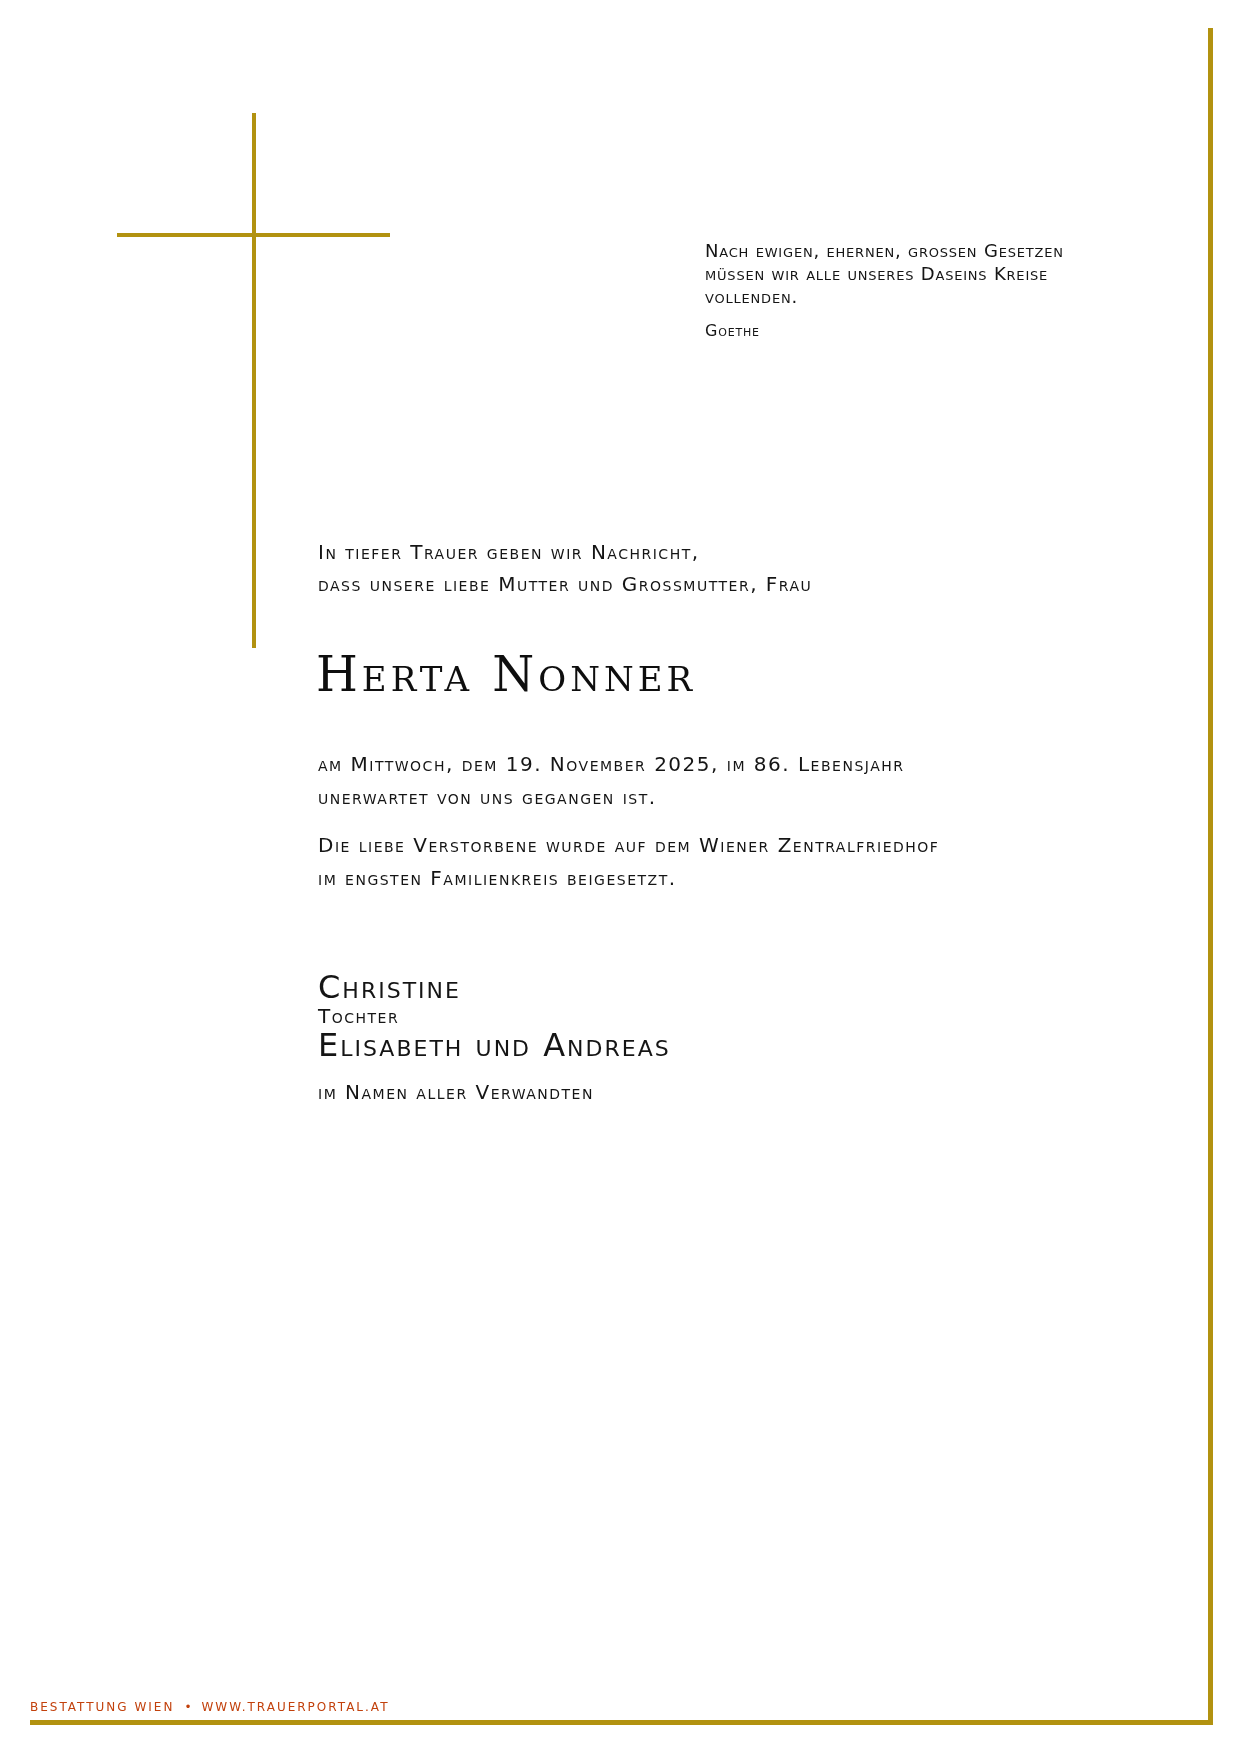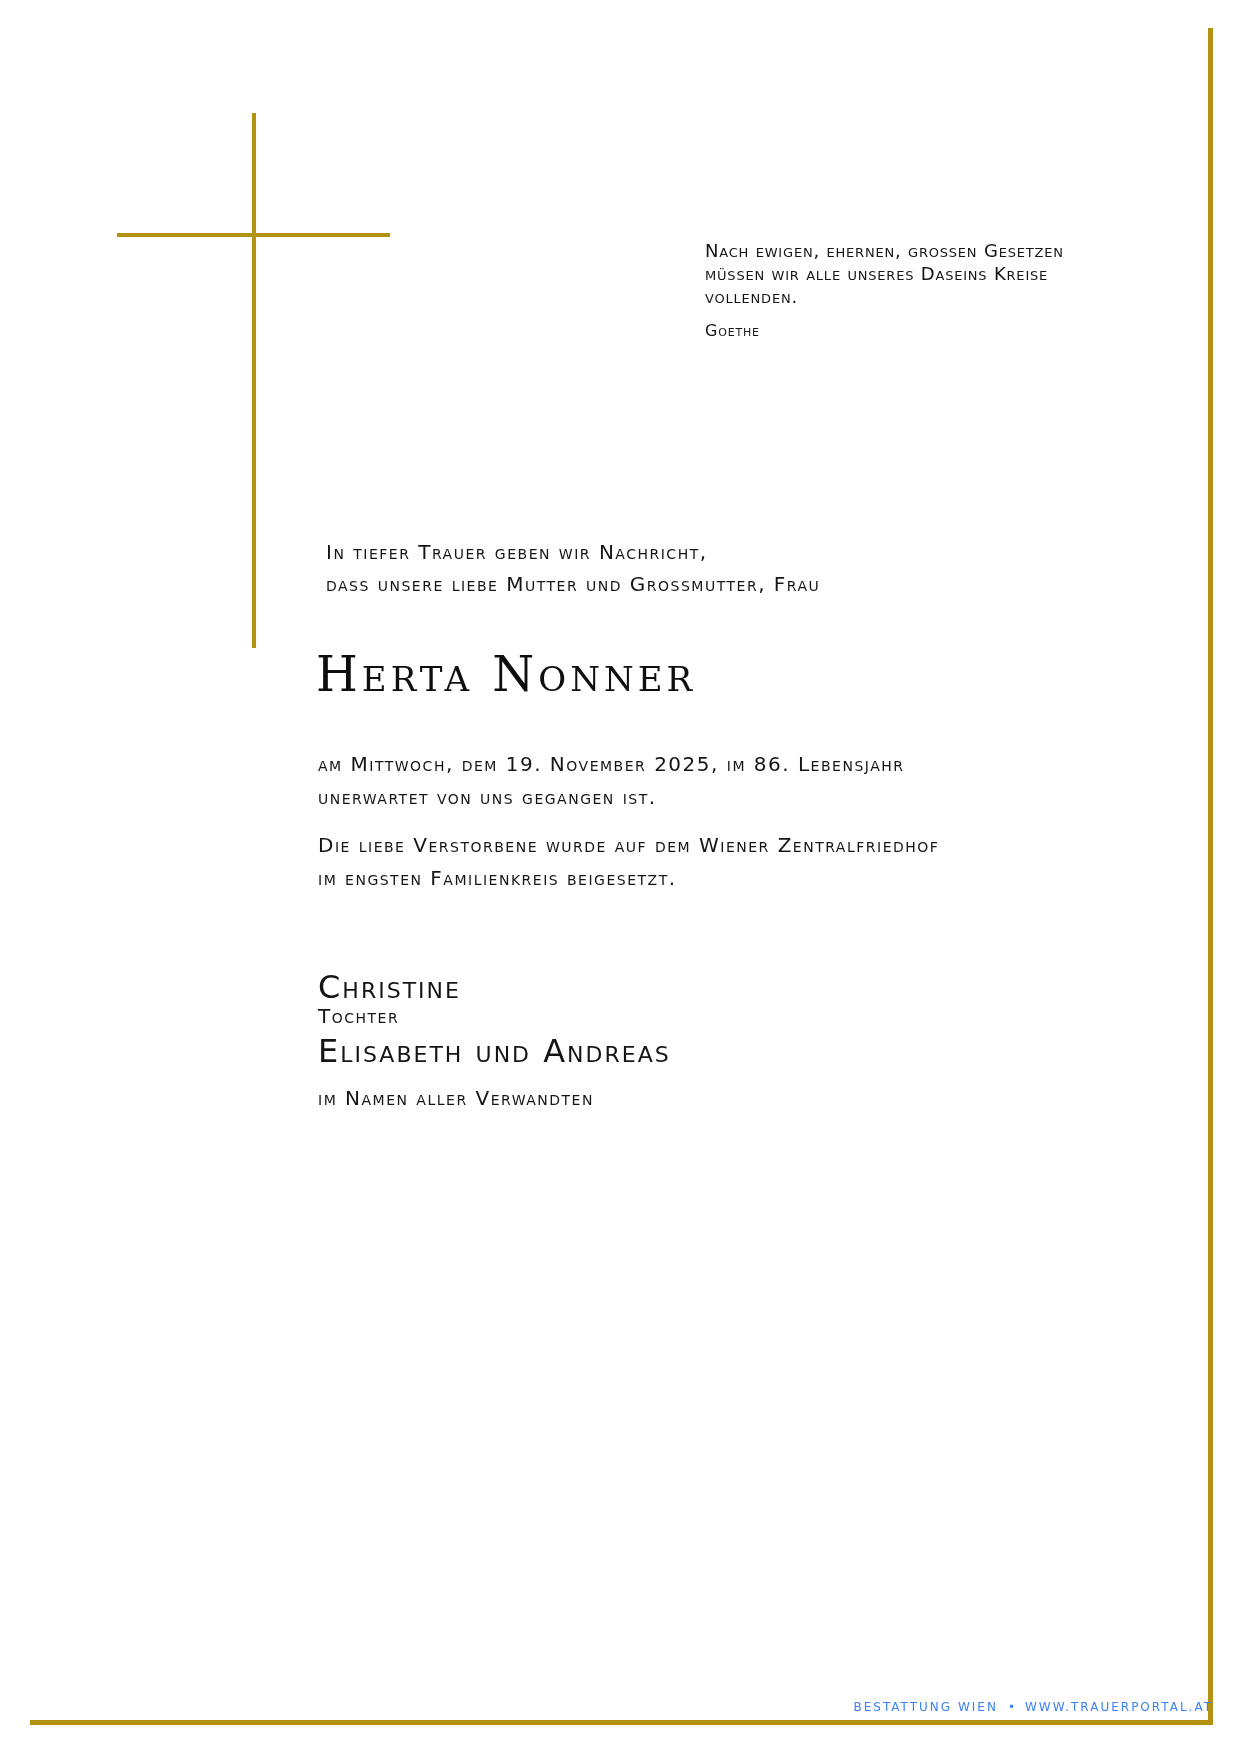--- a/index.html
+++ b/index.html
@@ -27,21 +27,20 @@
     position: absolute; left: 705px; top: 239px; width: 430px;
     font-size: 18px; line-height: 23px; letter-spacing: 0.8px;
     font-variant: small-caps;
   }
   .quote-attribution { margin-top: 11px; font-size: 16px; }
 
   .intro-block {
     position: absolute; left: 318px; top: 536px; width: 800px;
     font-size: 20px; line-height: 32px; letter-spacing: 1.5px;
     font-variant: small-caps;
-    margin-left: 8px;
   }
 
   .name-block {
     position: absolute; left: 316px; top: 646px; width: 820px;
     font-family: "DejaVu Serif", "Liberation Serif", serif;
     font-size: 48px; line-height: 56px; letter-spacing: 4px;
     font-variant: small-caps; color: #0e0e0e;
   }
 
   .death-block {
@@ -58,37 +57,37 @@
   .mourners-block {
     position: absolute; left: 318px; top: 972px; width: 700px;
     font-variant: small-caps;
   }
   .mourner-name {
     font-size: 32px; line-height: 30px; letter-spacing: 2px;
   }
   .mourner-relation {
     font-size: 20px; line-height: 28px; letter-spacing: 1.5px;
   }
-  .mourner + .mourner { margin-top: 6px; }
+  .mourner + .mourner { }
   .closing-line {
     margin-top: 18px;
     font-size: 20px; line-height: 28px; letter-spacing: 1.5px;
   }
 
   .place-date-block {
     position: absolute; left: 318px; top: 1280px; width: 700px;
     font-size: 24px; line-height: 30px; letter-spacing: 2px;
     font-variant: small-caps;
   }
 
   .footer-block {
     position: absolute; left: 30px; top: 1700px; width: 1183px;
-    text-align: right;
+    text-align: left;
     font-size: 12px; letter-spacing: 2px;
-    color: #3b82f6;
+    color: #c2410c;
     text-transform: uppercase;
   }
   .footer-block .sep { padding: 0 10px; letter-spacing: 0; }
 </style>
 </head>
 <body>
 
 <div class="page">
 
   <div class="gold border-right"></div>

